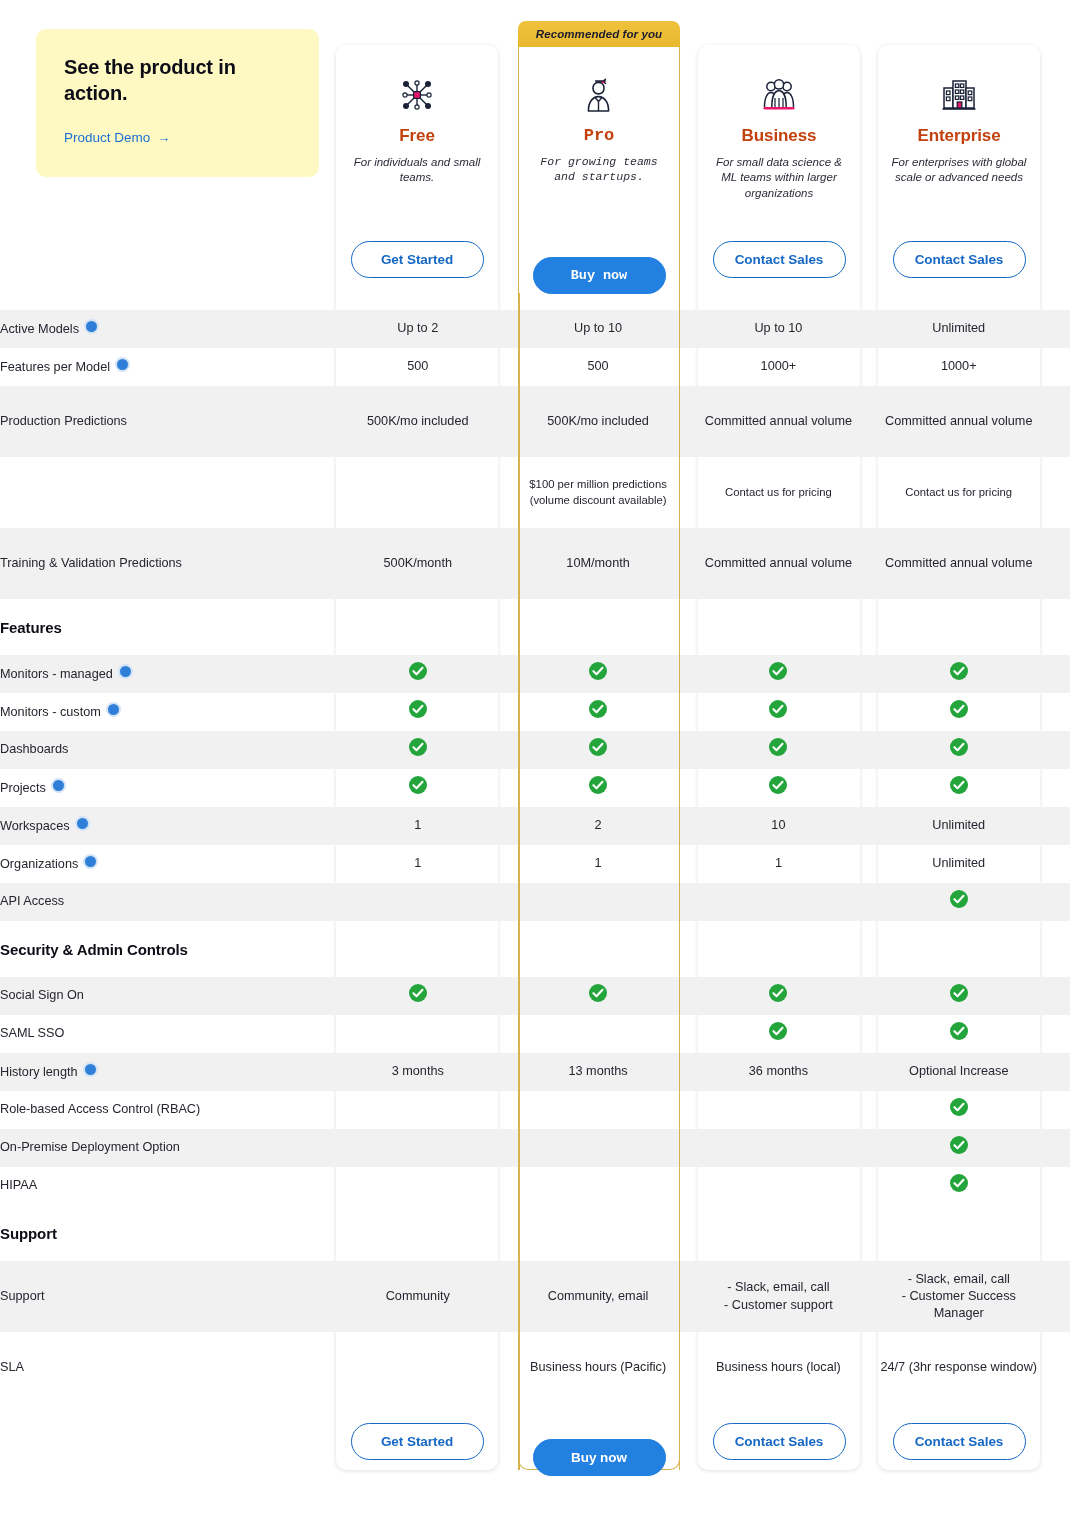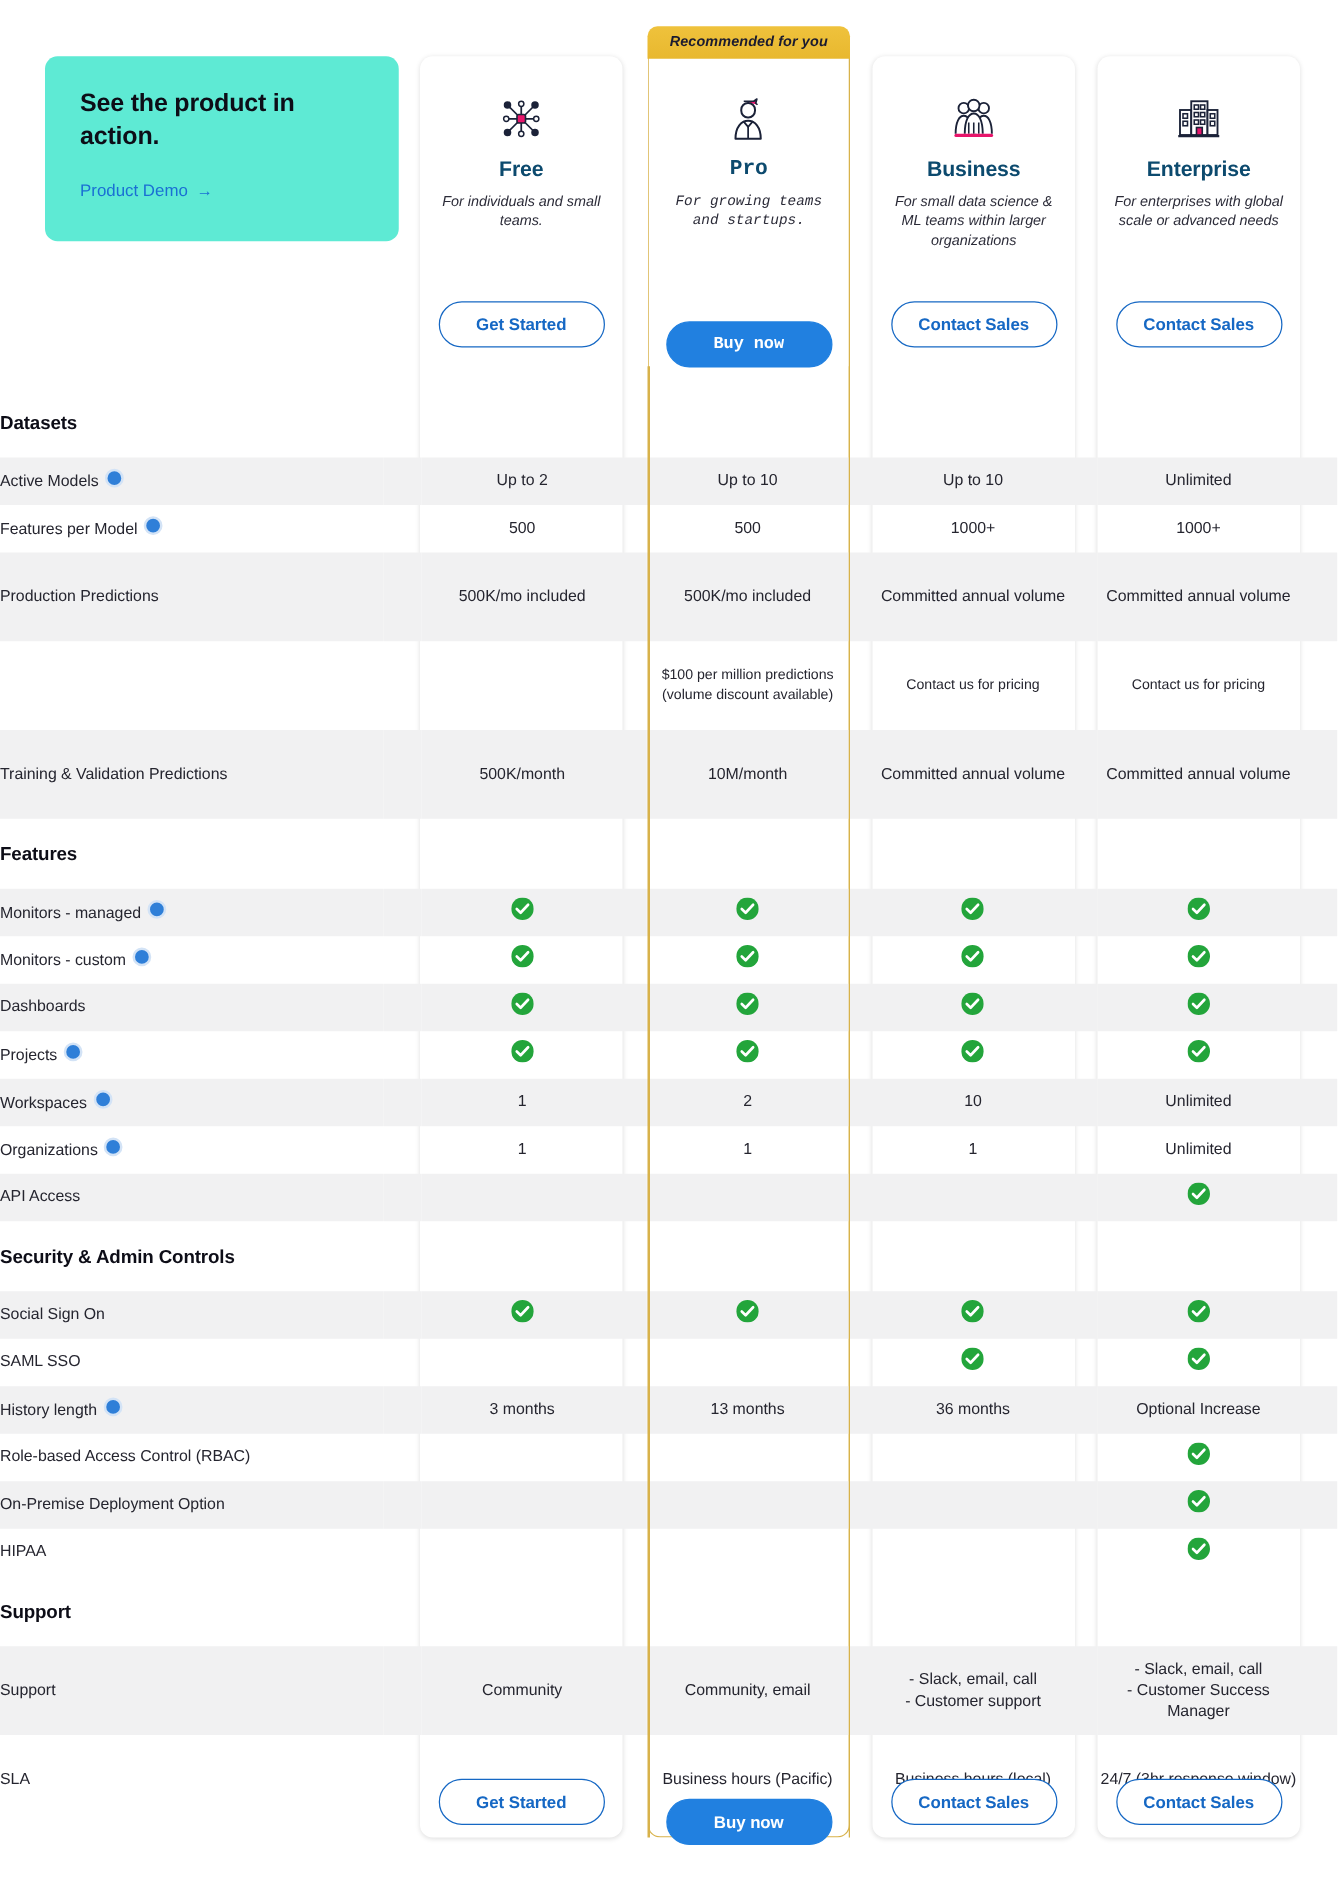--- a/index.html
+++ b/index.html
@@ -71,24 +71,24 @@
     font-style: italic;
     font-weight: bold;
     color: #1b1b2f;
     letter-spacing: 0.1px;
   }
 
   
   .demo-card {
     position: absolute;
     left: 36px;
-    top: 45px;
+    top: 29px;
     width: 283px;
     height: 148px;
-    background: #5eead4;
+    background: #fef9c3;
     border-radius: 10px;
     box-sizing: border-box;
     padding: 26px 28px 0 28px;
     z-index: 3;
   }
   .demo-title {
     font-size: 20px;
     font-weight: bold;
     line-height: 1.28;
     color: #0d0d17;
@@ -124,21 +124,21 @@
   }
   .plan-head.free      { left: 336px; }
   .plan-head.pro       { left: 518px; font-family: Liberation Mono, monospace; }
   .plan-head.business  { left: 698px; }
   .plan-head.enterprise{ left: 878px; }
 
   .plan-icon { height: 46px; display:flex; align-items:center; justify-content:center; }
   .plan-name {
     font-size: 17px;
     font-weight: bold;
-    color: #0c4a6e;
+    color: #c2410c;
     margin-top: 8px;
     letter-spacing: -0.1px;
   }
   .plan-desc {
     font-size: 11.5px;
     font-style: italic;
     color: #2b2b38;
     line-height: 1.34;
     margin: 9px 12px 0 12px;
   }
@@ -407,32 +407,20 @@
         <col class="c-plan">
           <col class="c-sep">
         <col class="c-plan">
           <col class="c-sep">
         <col class="c-plan">
           <col class="c-sep">
         <col class="c-plan">
           <col class="c-tail">
       </colgroup>
       <tbody id="table-body">
-          <tr class="sec-head">
-            <td class="sec-title">Datasets</td>
-     <td></td>
-            <td></td>
-            <td></td>
-            <td></td>
-            <td></td>
-            <td></td>
-            <td></td>
-            <td></td>
-            <td></td>
-          </tr>
           <tr class="shade row-std">
             <td class="label sh">Active Models<span class="info-dot"></span></td>
        <td class="sh"></td>
             <td class="val sh">Up to 2</td>
             <td class="sh"></td>
             <td class="val sh">Up to 10</td>
             <td class="sh"></td>
             <td class="val sh">Up to 10</td>
             <td class="sh"></td>
             <td class="val sh">Unlimited</td>

